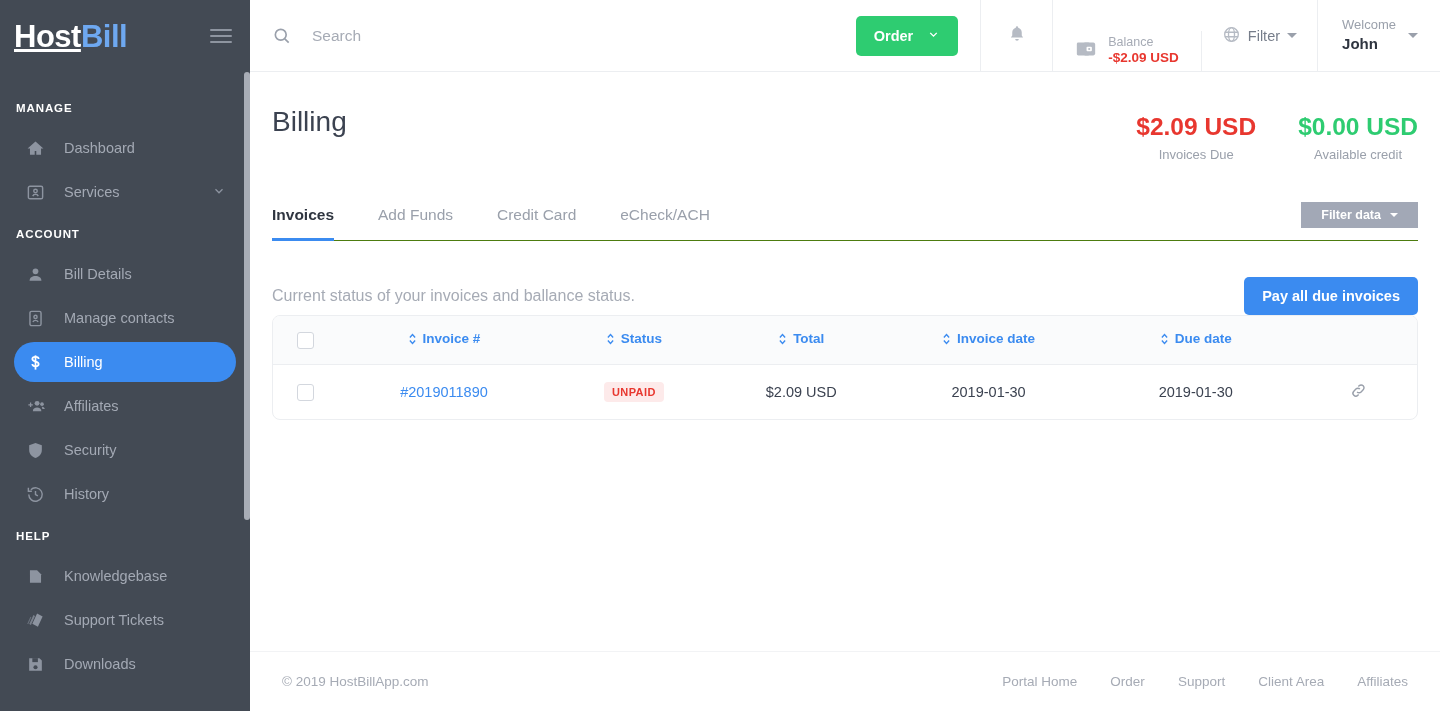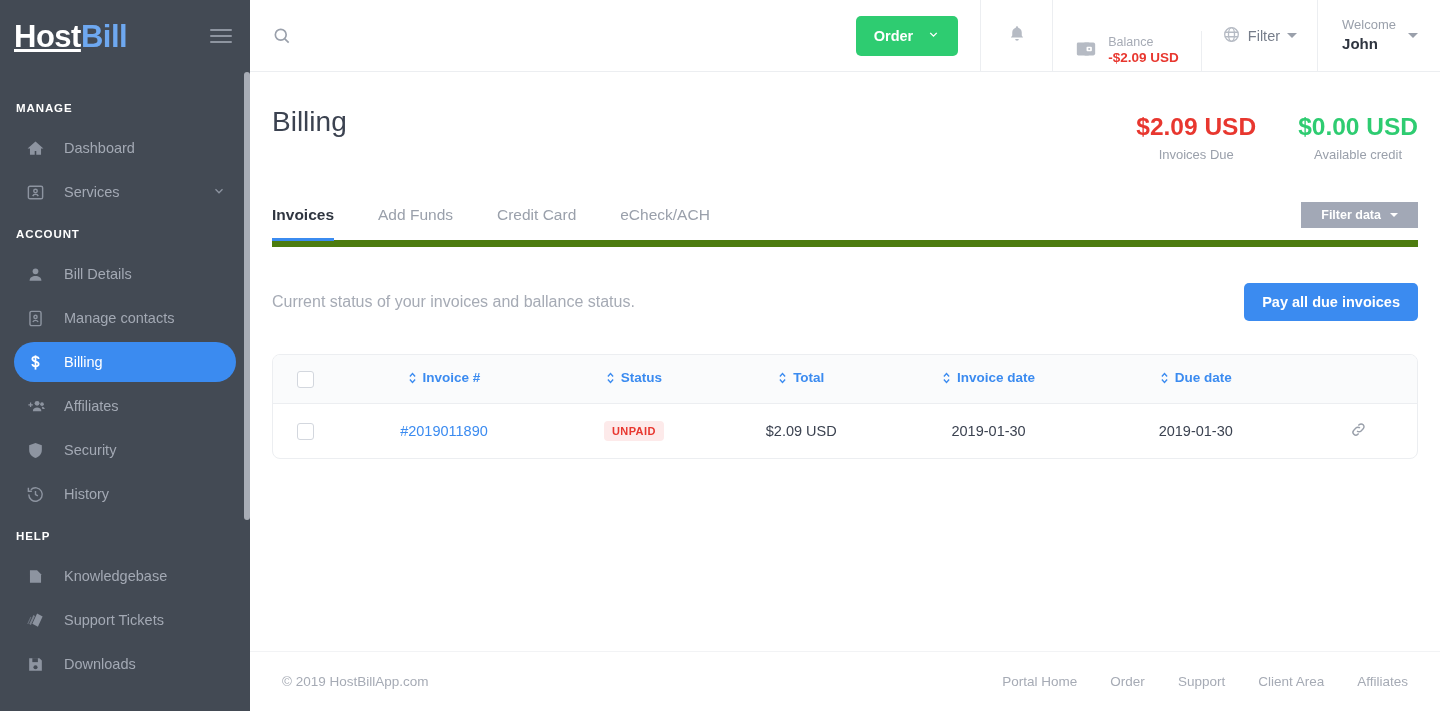--- a/index.html
+++ b/index.html
@@ -99,21 +99,21 @@
   .content { flex: 1; padding: 0 22px; position: relative; overflow: hidden; }
   .page-head { display: flex; align-items: flex-start; justify-content: space-between; padding: 34px 0 0 0; }
   .page-title { font-size: 28px; color: #3b4250; font-weight: normal; }
   .stats { display: flex; gap: 42px; padding-top: 6px; }
   .stat { text-align: center; }
   .stat-value { font-size: 24.5px; font-weight: bold; line-height: 1.2; }
   .stat-value.due { color: #e8372f; }
   .stat-value.credit { color: #2ecc71; }
   .stat-label { font-size: 13px; color: #9aa0ab; margin-top: 6px; text-align: center; }
 
-  .tabs-row { display: flex; align-items: flex-end; justify-content: space-between; margin-top: 40px; border-bottom: 7px solid #4d7c0f; }
+  .tabs-row { display: flex; align-items: flex-end; justify-content: space-between; margin-top: 40px; border-bottom: 1px solid #4d7c0f; }
   .tabs { display: flex; gap: 0; }
   .tab {
     font-size: 15.5px; color: #9aa0ab; padding: 0 0 14px 0; margin-right: 44px;
     cursor: pointer; border-bottom: 3px solid transparent; margin-bottom: -1px;
   }
   .tab.active { color: #2f3540; font-weight: bold; border-bottom-color: #3b8bf0; }
   .filter-btn {
     background: #a2a8b6; color: #ffffff; border: 0; border-radius: 0;
     height: 26px; padding: 0 20px; font-size: 12.5px; font-weight: bold;
     font-family: "Liberation Sans", sans-serif; cursor: pointer;
@@ -122,21 +122,21 @@
   .filter-caret { width: 0; height: 0; border-left: 4px solid transparent; border-right: 4px solid transparent; border-top: 4px solid #ffffff; }
 
   .desc-row { display: flex; align-items: center; justify-content: space-between; margin-top: 36px; }
   .desc-text { font-size: 16px; color: #a6abb5; }
   .pay-btn {
     background: #3b8bf0; color: #fff; border: 0; border-radius: 5px;
     height: 38px; padding: 0 18px; font-size: 14.5px; font-weight: bold;
     font-family: "Liberation Sans", sans-serif; cursor: pointer;
   }
 
-  .table-wrap { margin-top: 33px; border: 1px solid #eceef1; border-radius: 8px; overflow: hidden; }
+  .table-wrap { border: 1px solid #eceef1; border-radius: 8px; overflow: hidden; }
   table { width: 100%; border-collapse: collapse; }
   thead tr { background: #fafbfc; }
   thead th {
     font-size: 13.5px; font-weight: bold; color: #3b8bf0;
     padding: 15px 0; text-align: center; border-bottom: 1px solid #eceef1;
     cursor: pointer; white-space: nowrap;
   }
   .th-inner { display: inline-flex; align-items: center; gap: 6px; }
   .sort-ico { display: inline-flex; flex-direction: column; line-height: 0; color: #3b8bf0; }
   tbody td { padding: 16px 0; text-align: center; font-size: 14.5px; color: #3b4250; }
@@ -305,20 +305,21 @@
   <div class="main">
 
     <header class="topbar">
       <div class="search-area">
         <span class="search-icon">
           <svg width="20" height="20" viewBox="0 0 24 24" fill="none" stroke="currentColor" stroke-width="2">
               <circle cx="10.5" cy="10.5" r="6.5"></circle>
               <path d="M15.4 15.4L20 20"></path>
             </svg>
         </span>
+        <input class="search-input" type="text" placeholder="Search" style="">
       </div>
 
       <div class="order-cell">
         <button class="order-btn">
           <span>Order</span>
           <span>
             <svg width="13" height="13" viewBox="0 0 24 24" fill="none" stroke="currentColor" stroke-width="2.6">
                 <path d="M6 9l6 6 6-6"></path>
               </svg>
           </span>

